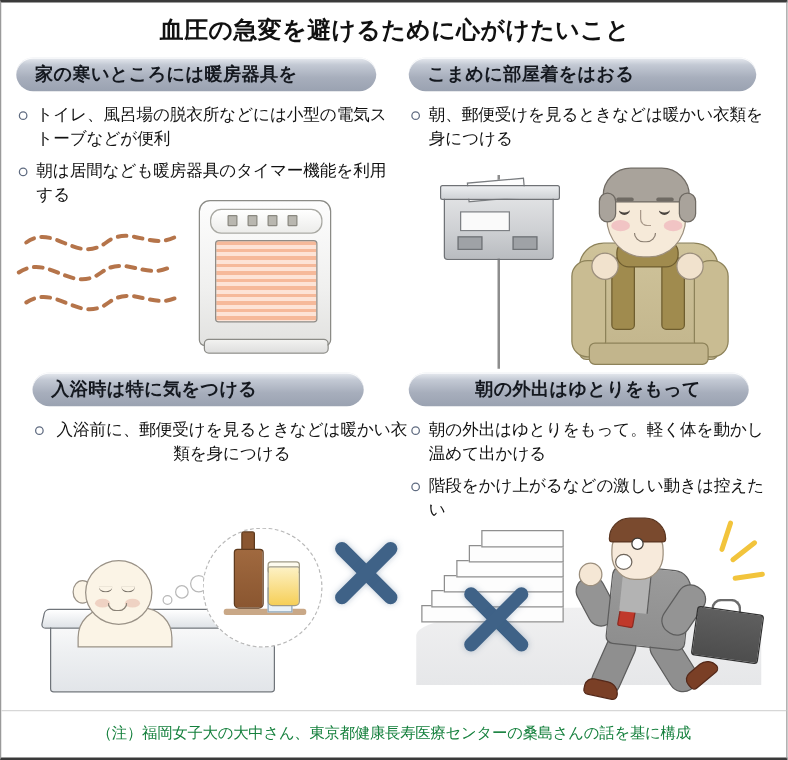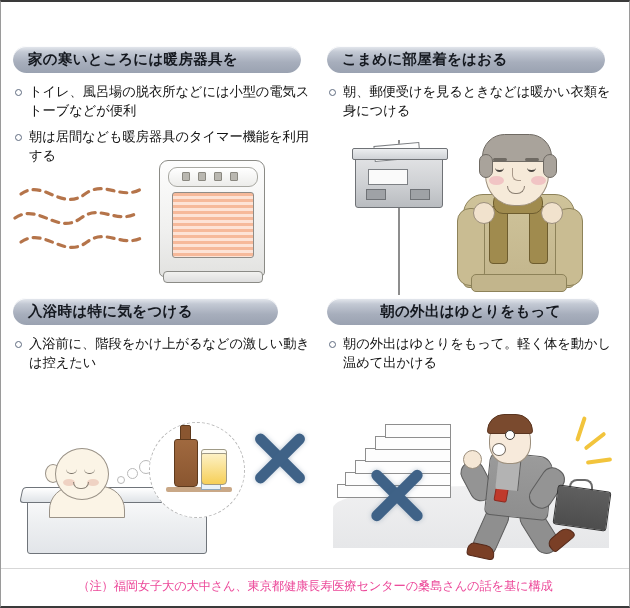--- a/index.html
+++ b/index.html
@@ -26,21 +26,21 @@
     position:absolute;top:9px;left:0;width:630px;
     text-align:center;
     font-size:19px;font-weight:bold;color:#111;
     letter-spacing:.5px;
   }
 
   
   .quad{position:absolute;box-sizing:border-box;}
   .q1{left:12px;  top:44px;  width:303px;height:250px;}
   .q2{left:326px; top:44px;  width:292px;height:250px;}
-  .q3{left:12px;  top:296px; width:303px;height:262px;}
+  .q3{left:25px;  top:296px; width:303px;height:262px;text-align:center;}
   .q4{left:326px; top:296px; width:292px;height:262px;}
 
   
   .pill{
     position:relative;
     height:27px;
     border-radius:14px;
     background:linear-gradient(180deg,#e9ecf1 0%,#c3c9d4 22%,#a7aebc 60%,#9aa2b1 100%);
     box-shadow:inset 0 1px 0 rgba(255,255,255,.85);
     display:flex;align-items:center;
@@ -327,28 +327,29 @@
   .spark{
     position:absolute;background:#f2c43c;border-radius:2px;
   }
 
   
   .sep{
     position:absolute;left:0;top:566px;width:630px;height:1px;background:#d7d7d7;
   }
   .footnote{
     position:absolute;left:0;top:576px;width:628px;
-    text-align:center;font-size:12.3px;color:#ec4899;letter-spacing:-.2px;
+    text-align:center;font-size:12.3px;color:#15803d;letter-spacing:-.2px;
   }
 </style>
 </head>
 <body>
 
 <div id="page">
 
+  <div class="title">血圧の急変を避けるために心がけたいこと</div>
 
   <div class="quad q2">
     <div class="pill">
       <span class="pill-text">こまめに部屋着をはおる</span>
     </div>
     <ul class="bullets">
       <li>朝、郵便受けを見るときなどは暖かい衣類を身につける</li>
     </ul>
 
     <div class="art q2art">
@@ -413,21 +414,21 @@
         <div class="heater-base"></div>
       </div>
     </div>
   </div>
 
   <div class="quad q3">
     <div class="pill">
       <span class="pill-text">入浴時は特に気をつける</span>
     </div>
     <ul class="bullets">
-      <li>入浴前に、階段をかけ上がるなどの激しい動きは控えたい</li>
+      <li>入浴前に、郵便受けを見るときなどは暖かい衣類を身につける</li>
     </ul>
 
     <div class="art q3art">
       <div class="tub"></div>
       <div class="tub-rim"></div>
       <div class="bather-body"></div>
       <div class="bather-ear"></div>
       <div class="bather-head">
         <div class="b-eye" style="left:10px;top:20px;"></div>
         <div class="b-eye" style="left:28px;top:20px;"></div>
@@ -456,20 +457,21 @@
       </div>
     </div>
   </div>
 
   <div class="quad q4">
     <div class="pill">
       <span class="pill-text">朝の外出はゆとりをもって</span>
     </div>
     <ul class="bullets">
       <li>朝の外出はゆとりをもって。軽く体を動かし温めて出かける</li>
+      <li>階段をかけ上がるなどの激しい動きは控えたい</li>
     </ul>
 
     <div class="art q4art">
       <div class="ground"></div>
 
       <div class="stairs">
         <div class="step" style="left:0px;  top:62px; width:112px;"></div>
         <div class="step" style="left:8px;  top:50px; width:104px;"></div>
         <div class="step" style="left:18px; top:38px; width:94px;"></div>
         <div class="step" style="left:28px; top:26px; width:84px;"></div>

